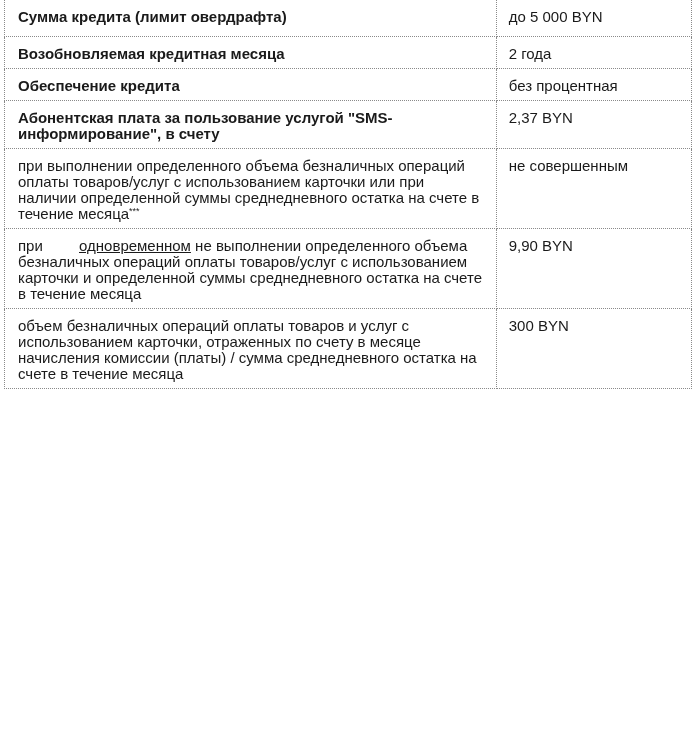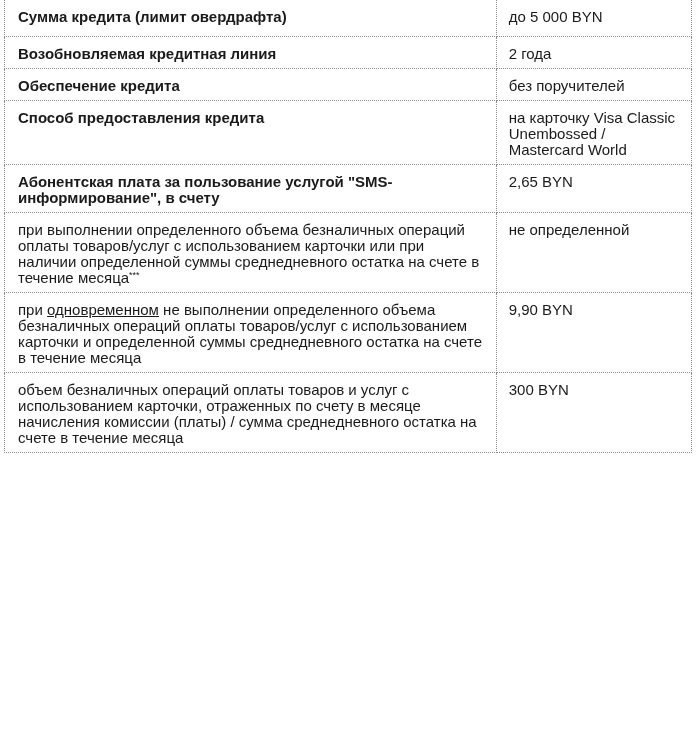--- a/index.html
+++ b/index.html
@@ -6,52 +6,48 @@
   body { width: 697px; height: 756px; overflow: hidden; position: relative;
          font-family: "Liberation Sans", sans-serif; color: #1a1a1a; }
   .tbl { position: absolute; left: 4px; top: -4px; width: 688px;
          border-collapse: collapse; table-layout: fixed; }
   .tbl td { border: 1px dotted #8a8a8a; vertical-align: top;
             padding: 9px 12px 6px 13px; font-size: 15px; line-height: 16px; }
   .tbl td.label { width: 465px; }
   .tbl td.value { width: 170px; padding-left: 12px; }
   .tbl td.bold { font-weight: bold; }
   .tbl tr.first td { border-top: none; padding-top: 13px; }
-  .u { text-decoration: underline; }
+  .u { text-decoration: underline; margin-left: 32px; }
   .gap { display: block; height: 16px; }
   sup { font-size: 9px; line-height: 0; vertical-align: 5px; }
 </style>
 </head>
 <body>
 
 <table class="tbl">
   <tbody>
       <tr class="first" style="height:40px">
     <td class="label bold">Сумма кредита (лимит овердрафта)</td>
     <td class="value">до 5 000 BYN</td>
   </tr>
   <tr style="height:27px">
-    <td class="label bold">Возобновляемая кредитная линия</td>
+    <td class="label bold">Возобновляемая кредитная месяца</td>
     <td class="value">2 года</td>
   </tr>
   <tr style="height:29px">
     <td class="label bold">Обеспечение кредита</td>
-    <td class="value">без поручителей</td>
-  </tr>
-  <tr style="height:60px">
-    <td class="label bold">Способ предоставления кредита</td>
-    <td class="value">на карточку Visa Classic Unembossed / Mastercard World</td>
+    <td class="value">без процентная</td>
   </tr>
   <tr style="height:48px">
     <td class="label bold">Абонентская плата за пользование услугой "SMS-информирование", в счету</td>
-    <td class="value">2,65 BYN</td>
+    <td class="value">2,37 BYN</td>
   </tr>
   <tr style="height:77px">
     <td class="label"><span>при выполнении определенного объема безналичных операций оплаты товаров/услуг с использованием карточки или при наличии определенной суммы среднедневного остатка на счете в  течение месяца</span><sup>***</sup></td>
-    <td class="value">не определенной</td>
+    <td class="value">не совершенным</td>
   </tr>
   <tr style="height:78px">
     <td class="label"><span>при </span><span class="u">одновременном</span><span> не выполнении определенного объема безналичных операций оплаты товаров/услуг с использованием карточки и определенной суммы среднедневного остатка на счете в течение месяца</span></td>
     <td class="value">9,90 BYN</td>
   </tr>
   <tr style="height:77px">
     <td class="label">объем безналичных операций оплаты товаров и услуг с использованием карточки, отраженных по счету в месяце начисления комиссии (платы) / сумма среднедневного остатка на счете в  течение месяца</td>
     <td class="value">300 BYN</td>
   </tr>
 </tbody>

